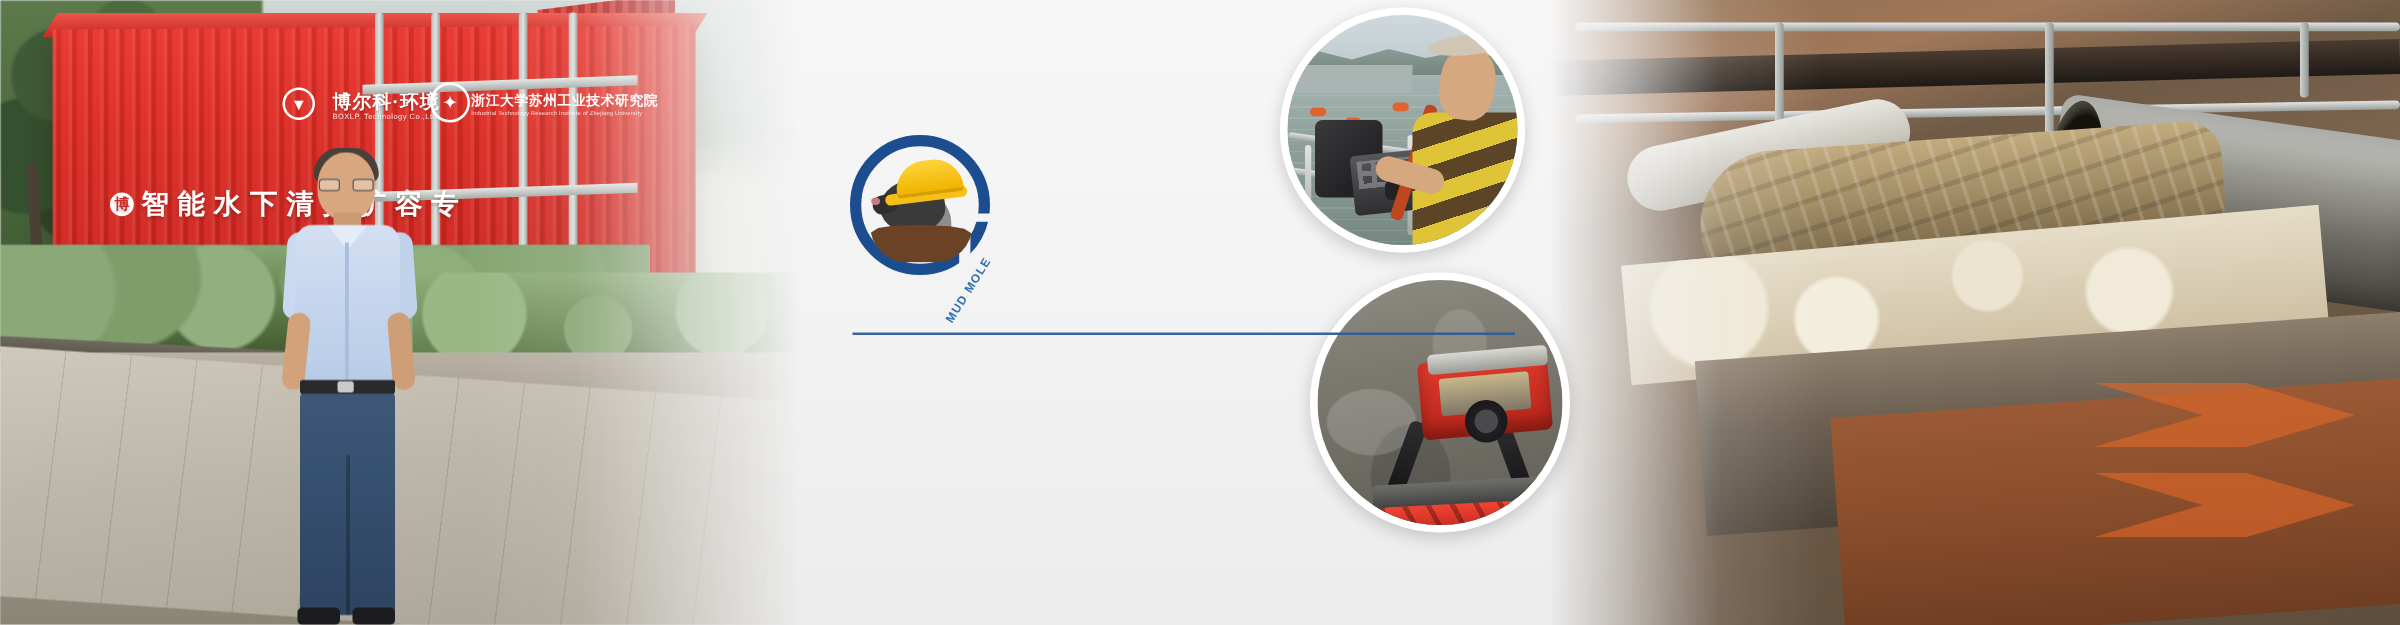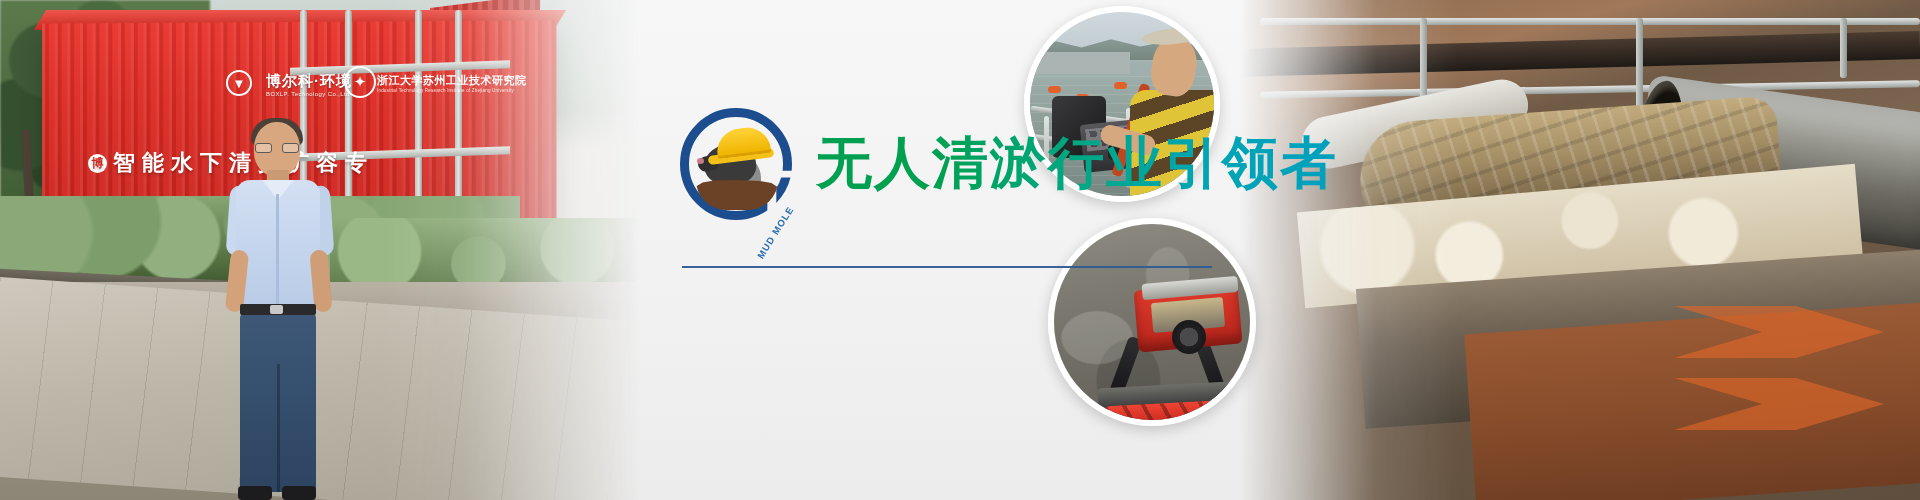--- a/index.html
+++ b/index.html
@@ -524,19 +524,18 @@
             <div class="mole-eye"></div>
             <div class="mole-hat-brim"></div>
             <div class="mole-hat"></div>
             <div class="mole-paw l"></div>
             <div class="mole-paw r"></div>
             <div class="mole-dirt"></div>
           </div>
           <div class="logo-arc-text">MUD MOLE</div>
         </div>
 
-        <div class="headline">无人清淤行业引领者</div>
       </div>
       <div class="divider"></div>
     </div>
   </div>
 
 </div>
 
 </body></html>

